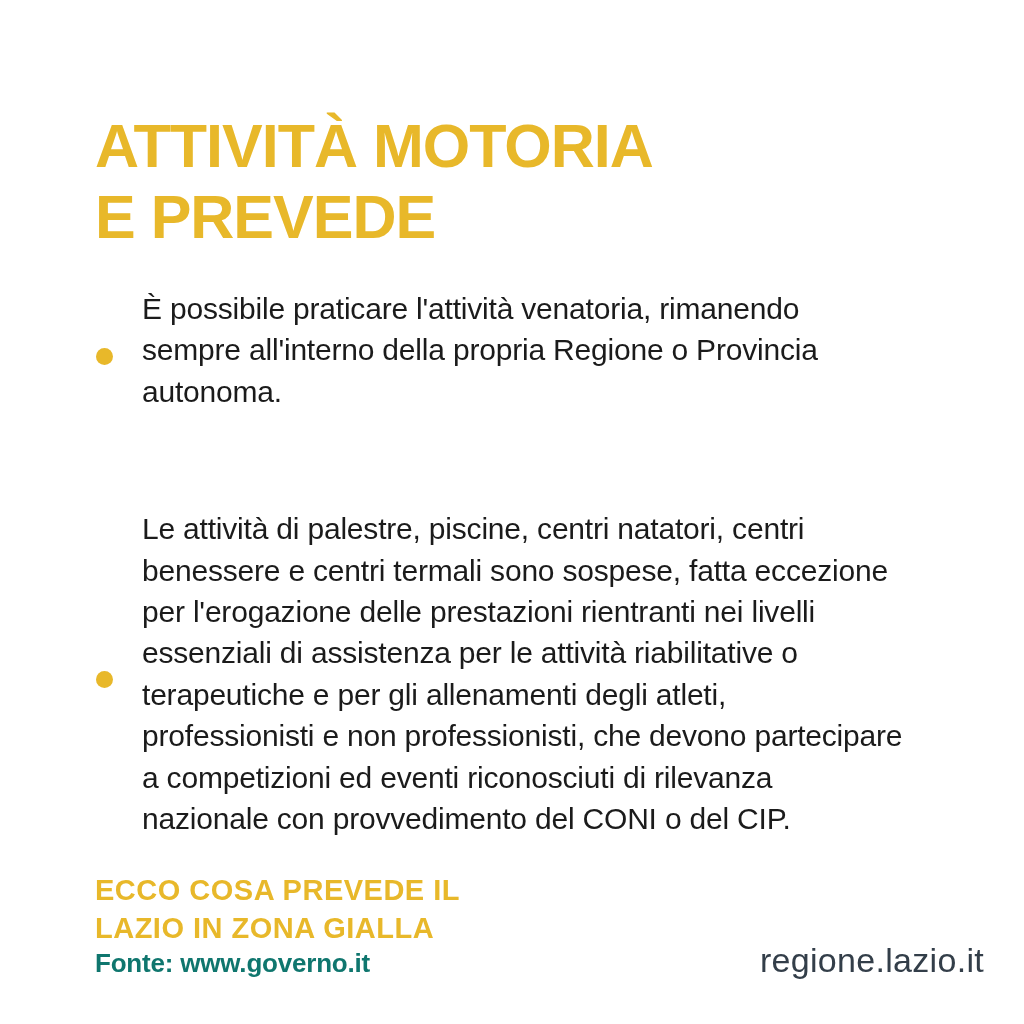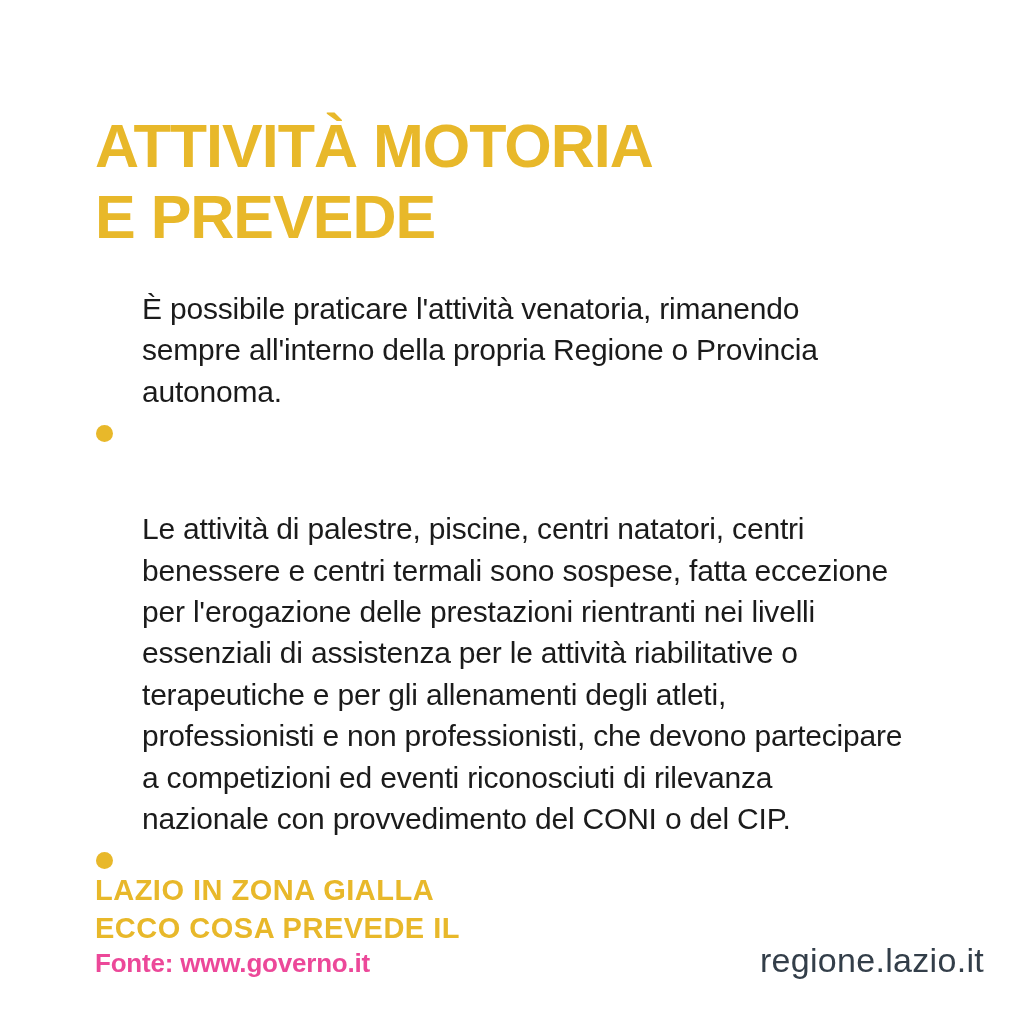--- a/index.html
+++ b/index.html
@@ -27,21 +27,21 @@
   }
   .title .line { display: block; }
   .bullet-list {
     position: absolute;
     left: 96px;
     top: 258px;
     width: 810px;
   }
   .bullet-item {
     display: flex;
-    align-items: flex-end;
+    align-items: center;
     margin-bottom: 36px;
   }
   .bullet-dot {
     flex: 0 0 auto;
     width: 17px;
     height: 17px;
     border-radius: 50%;
     background: #E8B82A;
     margin-top: 12px;
     margin-right: 29px;
@@ -60,21 +60,21 @@
     font-size: 29px;
     font-weight: bold;
     line-height: 1.3;
     letter-spacing: 0.5px;
   }
   .tagline .line { display: block; }
   .source {
     position: absolute;
     left: 95px;
     top: 948px;
-    color: #ec4899;
+    color: #0f766e;
     font-size: 26px;
     font-weight: bold;
     letter-spacing: -0.2px;
   }
   .website {
     position: absolute;
     right: 40px;
     top: 941px;
     color: #333e49;
     font-size: 34px;
@@ -98,21 +98,21 @@
       <span class="bullet-dot"></span>
       <p class="bullet-text">È possibile praticare l'attività venatoria, rimanendo sempre all'interno della propria Regione o Provincia autonoma.</p>
     </div>
     <div class="bullet-item">
       <span class="bullet-dot"></span>
       <p class="bullet-text">Le attività di palestre, piscine, centri natatori, centri benessere e centri termali sono sospese, fatta eccezione per l'erogazione delle prestazioni rientranti nei livelli essenziali di assistenza per le attività riabilitative o terapeutiche e per gli allenamenti degli atleti, professionisti e non professionisti, che devono partecipare a competizioni ed eventi riconosciuti di rilevanza nazionale con provvedimento del CONI o del CIP.</p>
     </div>
   </div>
 
   <div class="tagline">
+    <span class="line">ECCO COSA PREVEDE IL</span>
     <span class="line">LAZIO IN ZONA GIALLA</span>
-    <span class="line">ECCO COSA PREVEDE IL</span>
   </div>
 
   <div class="source">Fonte: www.governo.it</div>
 
   <div class="website">regione.lazio.it</div>
 
 </div>
 
 </body></html>

